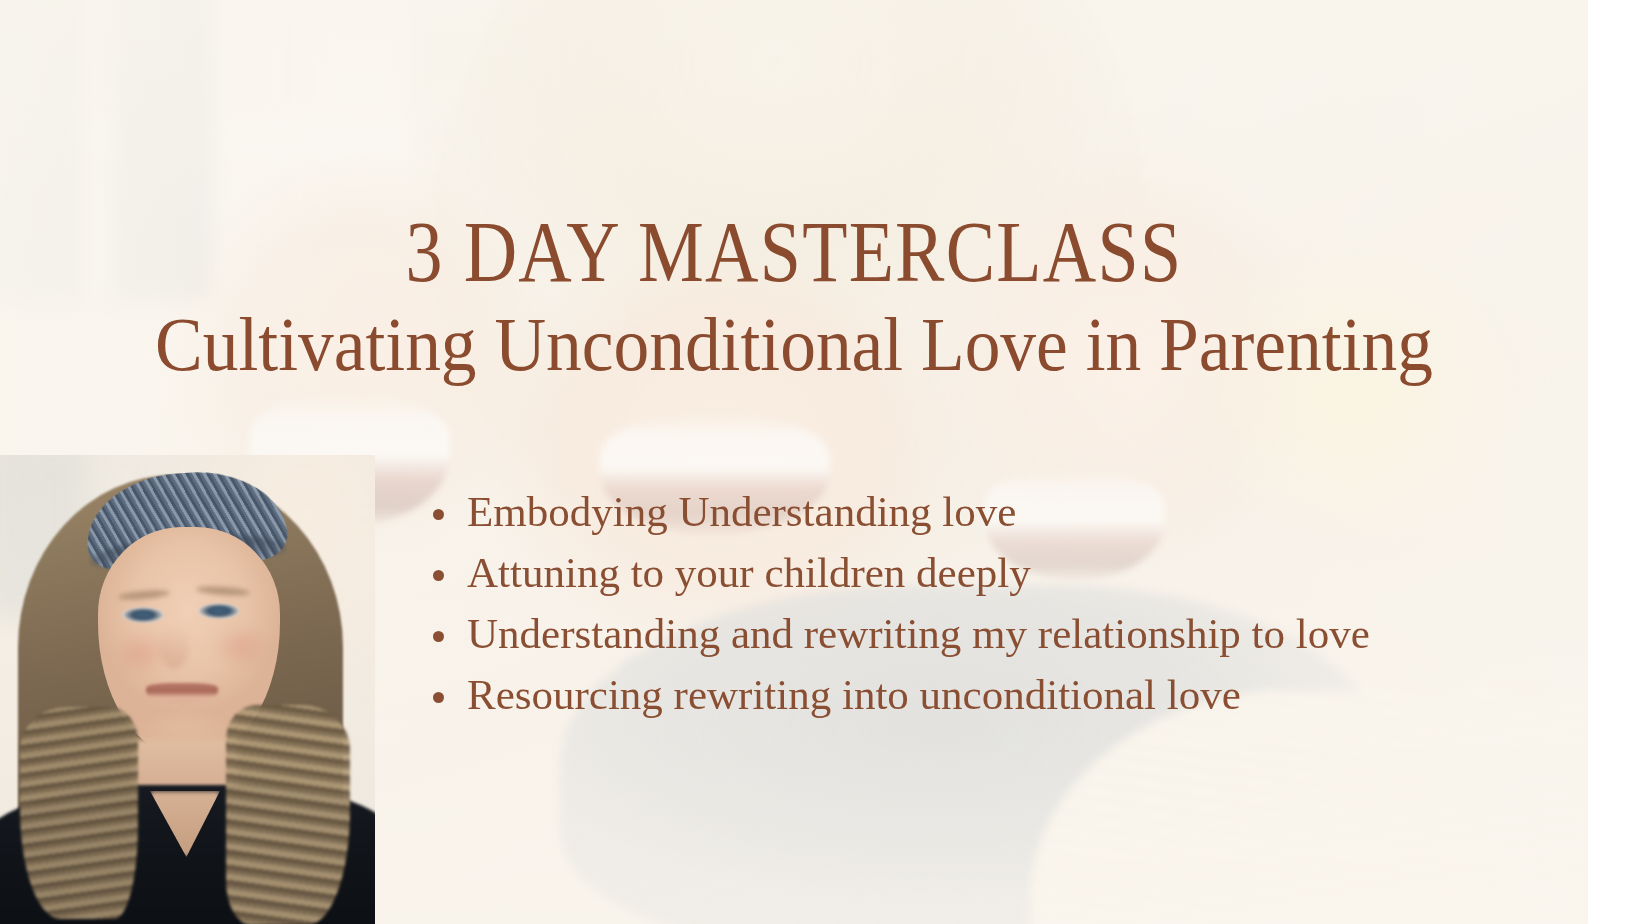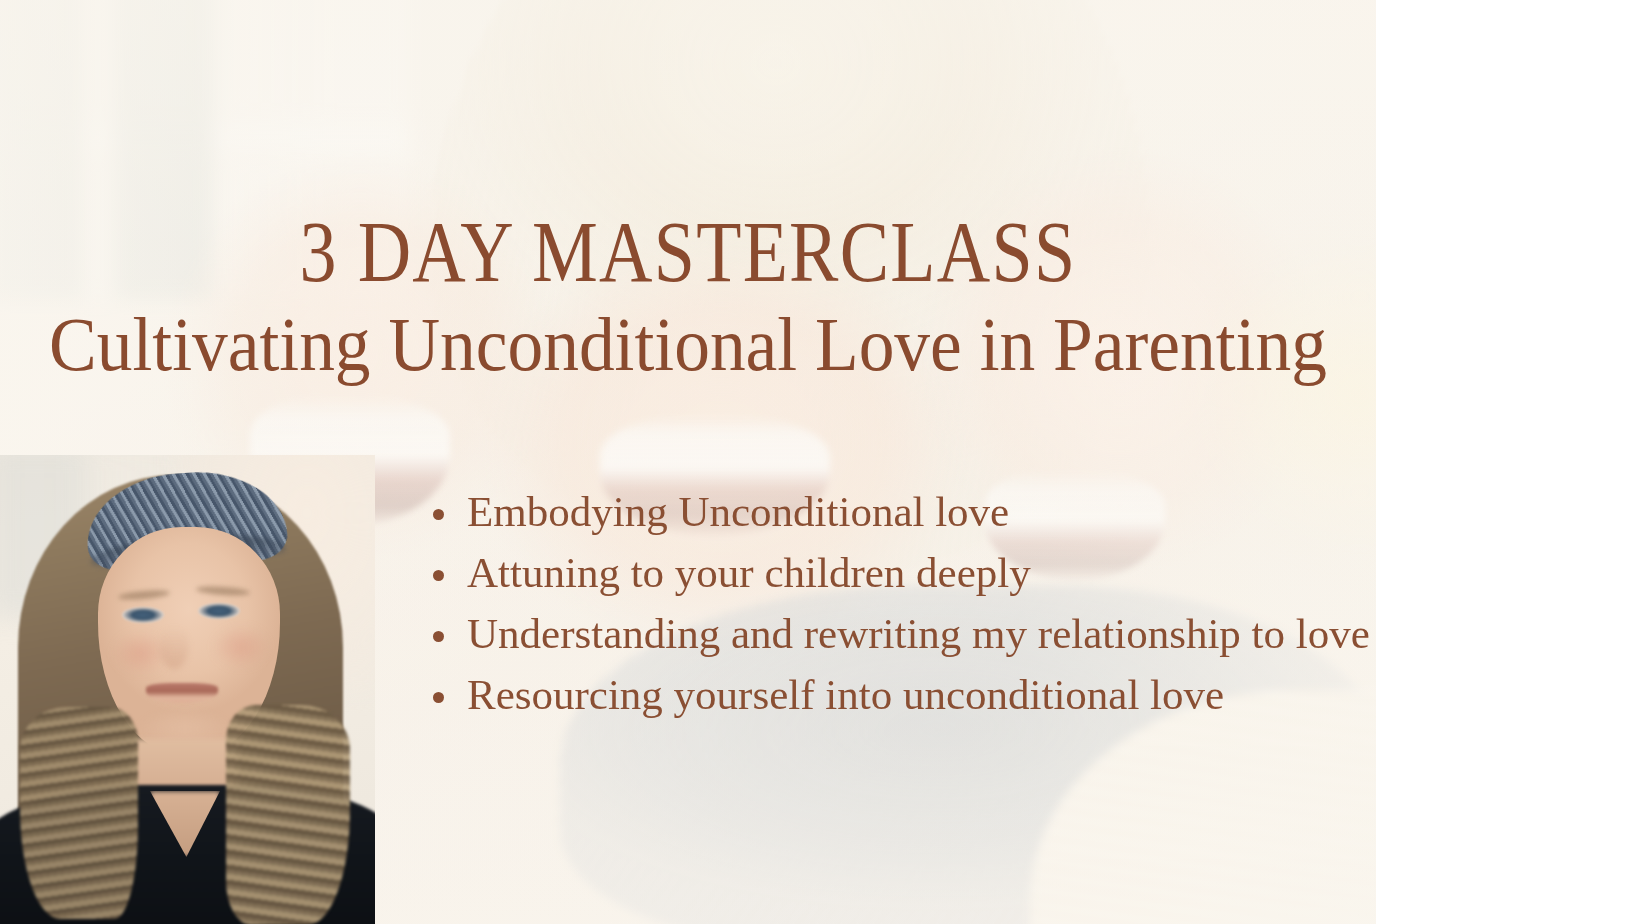--- a/index.html
+++ b/index.html
@@ -3,21 +3,21 @@
 <meta charset="utf-8">
 <title>3 Day Masterclass Slide</title>
 <style>
   html, body {
     margin: 0;
     padding: 0;
     background: #ffffff;
   }
   #slide {
     position: relative;
-    width: 1376px;
+    width: 1588px;
     height: 924px;
     overflow: hidden;
     font-family: "Liberation Serif", "DejaVu Serif", serif;
     background: #f6f1e8;
   }
 
   
   .bg-layer { position: absolute; inset: 0; }
 
   
@@ -389,19 +389,19 @@
     <div class="pr pr-shirt-v"></div>
     <div class="pr pr-hair-overL"></div>
     <div class="pr pr-hair-overR"></div>
   </div>
 
   <div class="title">3 DAY MASTERCLASS</div>
 
   <div class="subtitle">Cultivating Unconditional Love in Parenting</div>
 
   <ul class="bullets">
-    <li><span class="txt">Embodying Unconditional love</span></li>
+    <li><span class="txt">Embodying Understanding love</span></li>
     <li><span class="txt">Attuning to your children deeply</span></li>
     <li><span class="txt">Understanding and rewriting my relationship to love</span></li>
-    <li><span class="txt">Resourcing yourself into unconditional love</span></li>
+    <li><span class="txt">Resourcing rewriting into unconditional love</span></li>
   </ul>
 
 </div>
 
 </body></html>

